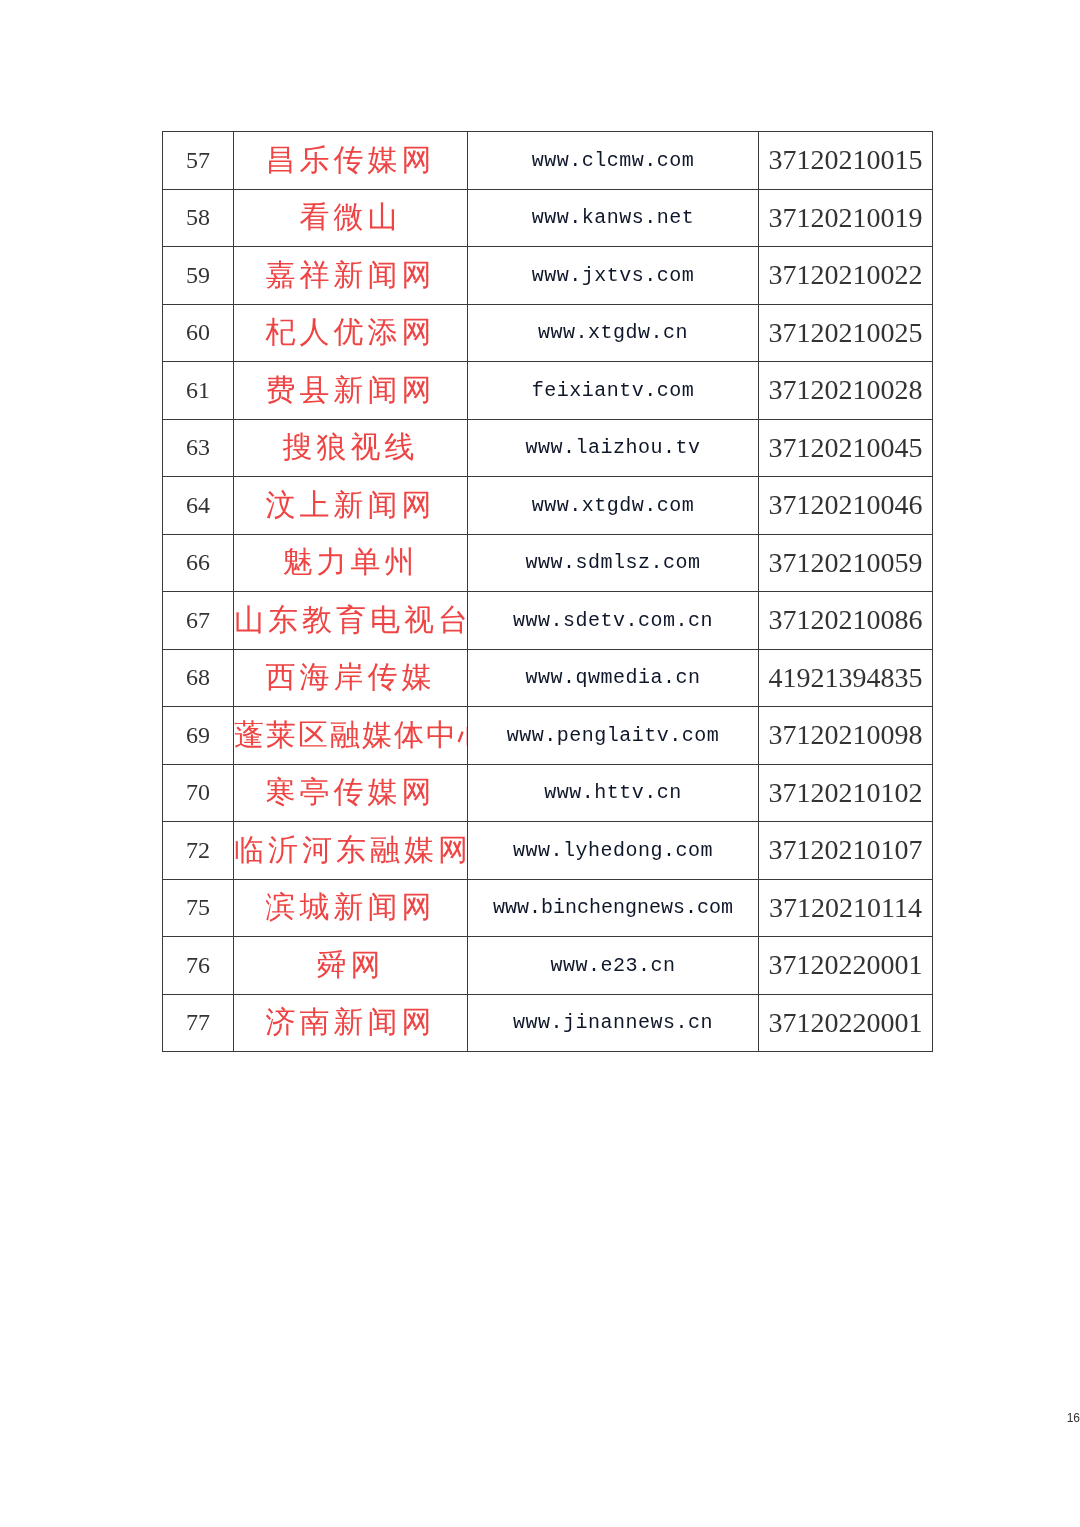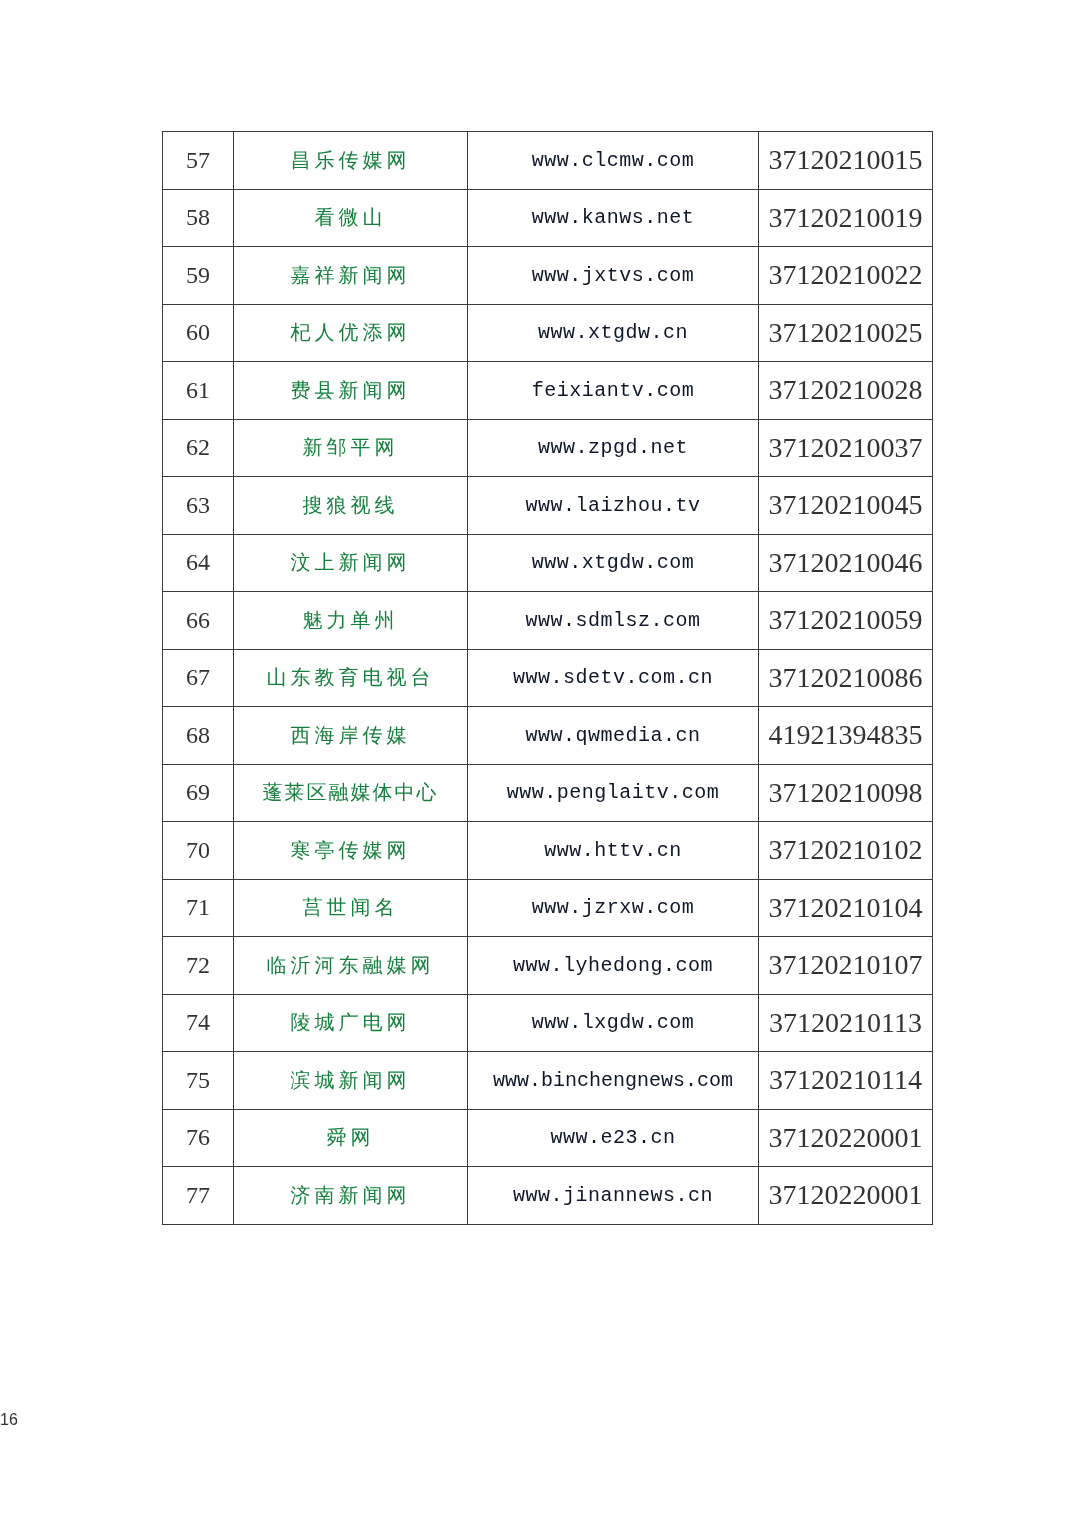--- a/index.html
+++ b/index.html
@@ -40,45 +40,45 @@
     }
     td.c-no {
       width: 70px;
       font-family: "Liberation Serif", "DejaVu Serif", serif;
       font-size: 24px;
       color: #333;
     }
     td.c-name {
       width: 233px;
       font-family: Liberation Serif, serif;
-      font-size: 20px;
+      font-size: 30px;
       letter-spacing: 4px;
-      color: #15803d;
+      color: #ef4444;
     }
     td.c-url {
       width: 290px;
       font-family: "Liberation Mono", "DejaVu Sans Mono", monospace;
       font-size: 20px;
       letter-spacing: 0.5px;
       color: #0f172a;
     }
     td.c-code {
       width: 173px;
       font-family: "Liberation Serif", "DejaVu Serif", serif;
       font-size: 28px;
       color: #333;
     }
     .page-number {
       position: absolute;
       top: 1411px;
       left: 0;
       width: 1080px;
-      text-align: left;
+      text-align: right;
       font-family: "Liberation Sans", "DejaVu Sans", sans-serif;
-      font-size: 16px;
+      font-size: 12px;
       color: #333;
     }
   </style>
 </head>
 <body>
 
 <div class="page">
   <table class="registry">
     <tbody>
       <tr>
@@ -103,26 +103,20 @@
           <td class="c-no">60</td>
           <td class="c-name">杞人优添网</td>
           <td class="c-url">www.xtgdw.cn</td>
           <td class="c-code">37120210025</td>
         </tr>
       <tr>
           <td class="c-no">61</td>
           <td class="c-name">费县新闻网</td>
           <td class="c-url">feixiantv.com</td>
           <td class="c-code">37120210028</td>
-        </tr>
-      <tr>
-          <td class="c-no">62</td>
-          <td class="c-name">新邹平网</td>
-          <td class="c-url">www.zpgd.net</td>
-          <td class="c-code">37120210037</td>
         </tr>
       <tr>
           <td class="c-no">63</td>
           <td class="c-name">搜狼视线</td>
           <td class="c-url">www.laizhou.tv</td>
           <td class="c-code">37120210045</td>
         </tr>
       <tr>
           <td class="c-no">64</td>
           <td class="c-name">汶上新闻网</td>
@@ -153,36 +147,24 @@
           <td class="c-url">www.penglaitv.com</td>
           <td class="c-code">37120210098</td>
         </tr>
       <tr>
           <td class="c-no">70</td>
           <td class="c-name">寒亭传媒网</td>
           <td class="c-url">www.httv.cn</td>
           <td class="c-code">37120210102</td>
         </tr>
       <tr>
-          <td class="c-no">71</td>
-          <td class="c-name">莒世闻名</td>
-          <td class="c-url">www.jzrxw.com</td>
-          <td class="c-code">37120210104</td>
-        </tr>
-      <tr>
           <td class="c-no">72</td>
           <td class="c-name">临沂河东融媒网</td>
           <td class="c-url">www.lyhedong.com</td>
           <td class="c-code">37120210107</td>
-        </tr>
-      <tr>
-          <td class="c-no">74</td>
-          <td class="c-name">陵城广电网</td>
-          <td class="c-url">www.lxgdw.com</td>
-          <td class="c-code">37120210113</td>
         </tr>
       <tr>
           <td class="c-no">75</td>
           <td class="c-name">滨城新闻网</td>
           <td class="c-url" style="letter-spacing:0;">www.binchengnews.com</td>
           <td class="c-code">37120210114</td>
         </tr>
       <tr>
           <td class="c-no">76</td>
           <td class="c-name">舜网</td>

